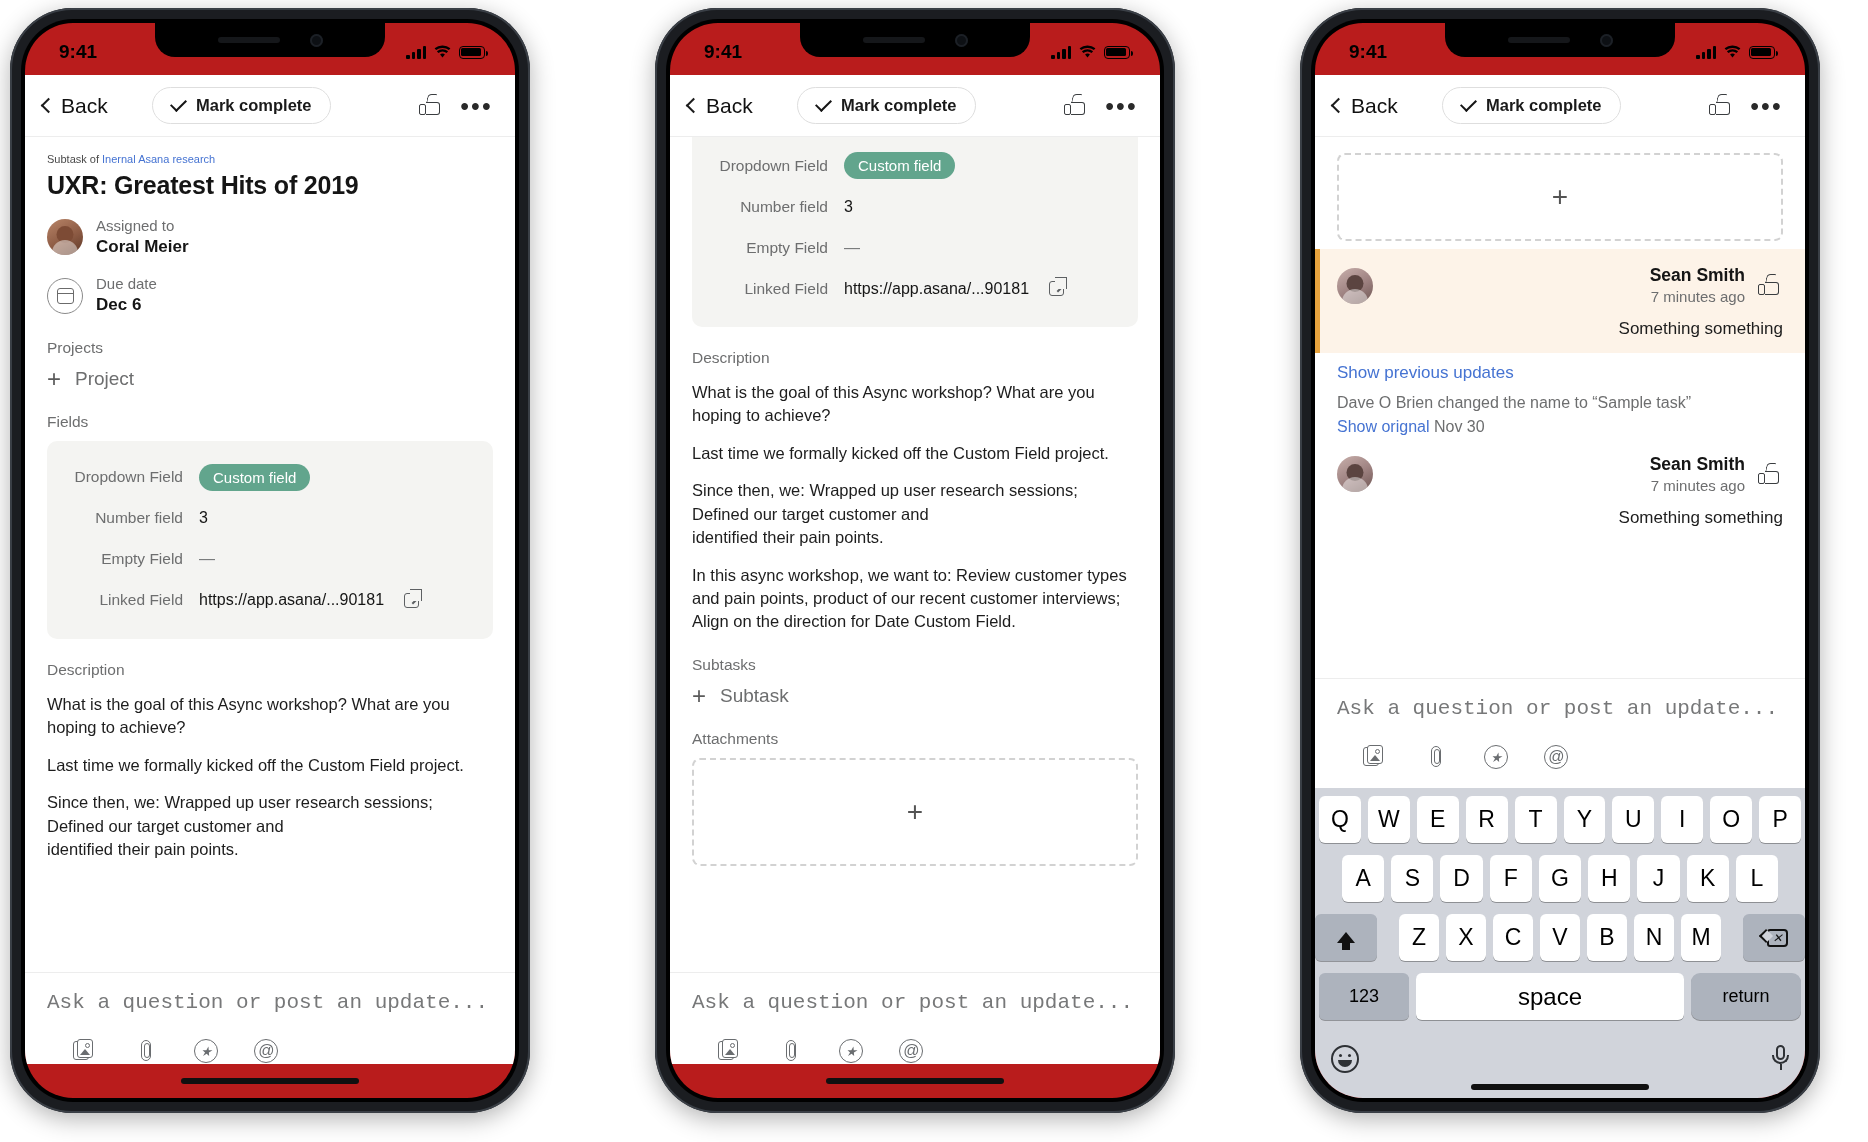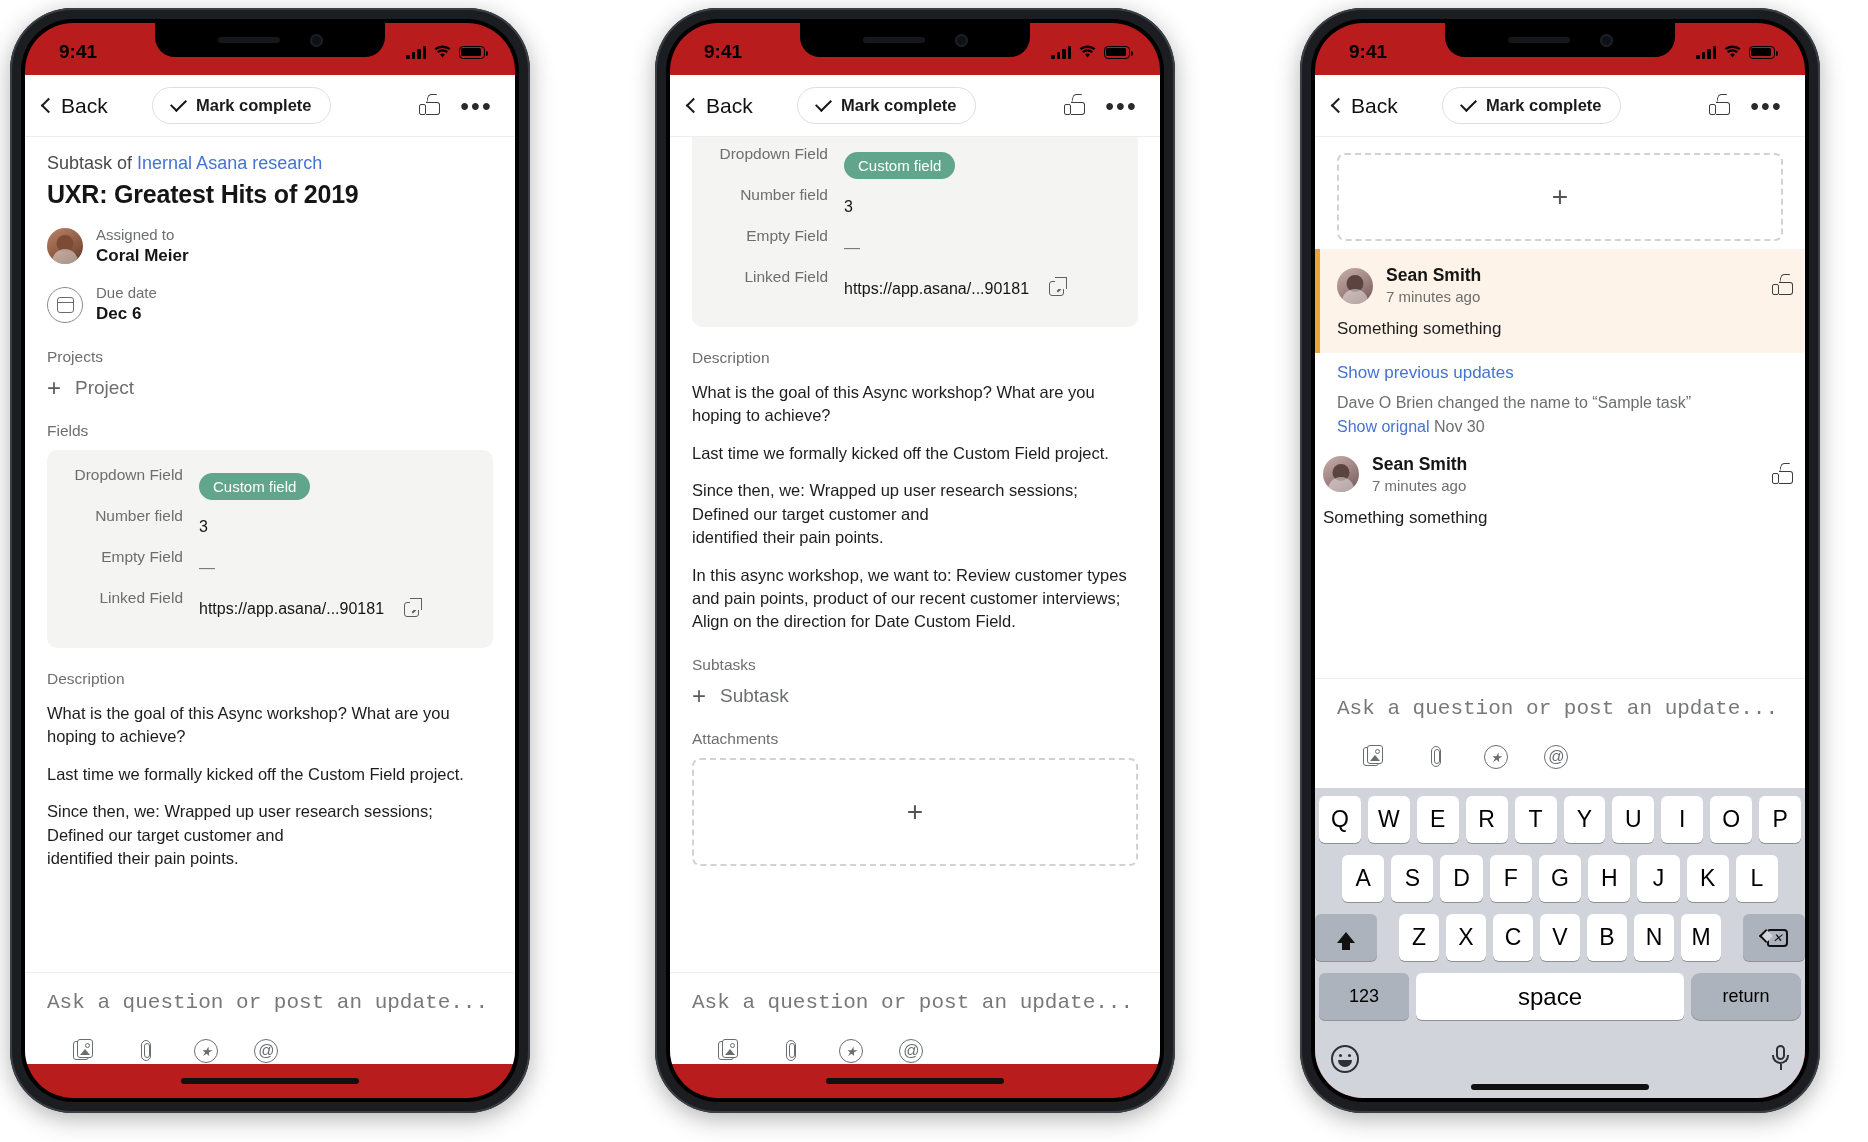--- a/index.html
+++ b/index.html
@@ -93,21 +93,21 @@
     background:#fff; cursor:pointer; white-space:nowrap;
   }
   .check { width:15px; height:9px; border-left:2.4px solid #151515; border-bottom:2.4px solid #151515; transform:rotate(-45deg); margin-top:-4px; }
   .navicons { display:flex; align-items:center; gap:16px; margin-left:auto; }
   .dots { font-size:25px; letter-spacing:2.2px; color:#2a2a2a; line-height:10px; cursor:pointer; }
 
   
   .content { flex:1 1 auto; overflow:hidden; background:#fff; position:relative; }
   .pad { padding:0 22px; }
 
-  .subtask-of { font-size:18px; color:#4a4a4a; padding-top:16px; }
+  .subtask-of { font-size:11px; color:#4a4a4a; padding-top:16px; }
   .subtask-of a { color:#4573d2; text-decoration:none; cursor:pointer; }
   .title { font-size:25px; font-weight:700; color:#151515; margin-top:6px; letter-spacing:-.2px; }
 
   .metarow { display:flex; align-items:center; gap:13px; margin-top:16px; }
   .avatar {
     width:36px; height:36px; border-radius:50%;
     background:linear-gradient(150deg,#b98568 0%,#8d5b44 55%,#5d3726 100%);
     flex:0 0 36px; position:relative; overflow:hidden;
   }
   .avatar::after {
@@ -136,21 +136,21 @@
 
   .sec-label { font-size:15.5px; color:#6d6e6f; margin-top:22px; }
   .addrow { display:flex; align-items:center; gap:14px; margin-top:10px; font-size:19px; color:#6d6e6f; cursor:pointer; }
   .plus { font-size:24px; font-weight:400; color:#5a5a5a; line-height:1; }
 
   
   .fields {
     background:#f4f4f2; border-radius:10px;
     padding:16px 18px 18px 0; margin-top:10px;
   }
-  .fieldrow { display:flex; min-height:41px; }
+  .fieldrow { display:flex; align-items:center; min-height:41px; }
   .fieldlabel { flex:0 0 152px; text-align:right; padding-right:16px; font-size:15.5px; color:#6d6e6f; }
   .fieldval { font-size:16px; color:#151515; display:flex; align-items:center; gap:10px; }
   .pill { background:#62a58d; color:#fff; font-size:15px; font-weight:400; padding:5px 14px; border-radius:14px; }
   .dash { color:#77797a; font-size:16px; }
   .extlink { width:15px; height:15px; border:1.7px solid #5d6063; border-radius:3px; position:relative; margin-left:10px; }
   .extlink::after {
     content:""; position:absolute; right:-4px; top:-5px;
     width:11px; height:11px;
     border-top:1.7px solid #5d6063; border-right:1.7px solid #5d6063;
     background:#f4f4f2;
@@ -198,21 +198,21 @@
   .thumb { width:25px; height:25px; position:relative; cursor:pointer; }
   .thumb .pad1 { position:absolute; left:7px; top:9px; width:14px; height:13px; border:1.8px solid #3a3d40; border-radius:0 3px 3px 0; border-left:none; }
   .thumb .arm { position:absolute; left:0px; top:11px; width:7px; height:11px; border:1.8px solid #3a3d40; border-radius:2px; }
   .thumb .up { position:absolute; left:8px; top:1px; width:9px; height:9px; border-left:1.8px solid #3a3d40; border-top:1.8px solid #3a3d40; border-radius:4px 0 0 0; transform:skewX(-12deg); }
 
   
   .homebar { flex:0 0 34px; display:flex; align-items:center; justify-content:center; background:transparent; }
   .homebar i { display:block; width:178px; height:6px; background:#101010; border-radius:3px; }
 
   
-  .comment { display:flex; flex-direction:column; padding:16px 8px 14px; }
+  .comment { display:flex; flex-direction:column; padding:16px 22px 14px;text-align:right; }
   .comment.highlight { background:#fdf3e8; border-left:5px solid #e8a33d; padding-left:17px; }
   .chead { display:flex; align-items:center; gap:13px; }
   .cname { font-size:17.5px; font-weight:700; color:#151515; line-height:1.25; }
   .ctime { font-size:15px; color:#6d6e6f; line-height:1.3; }
   .cbody { font-size:17px; color:#1d1d1d; margin-top:13px; }
   .clink { font-size:17px; color:#4573d2; padding:10px 22px 0; cursor:pointer; }
   .cstory { font-size:16px; color:#6d6e6f; padding:8px 22px 0; line-height:1.45; }
   .cstory a { color:#4573d2; text-decoration:none; cursor:pointer; }
 
   

